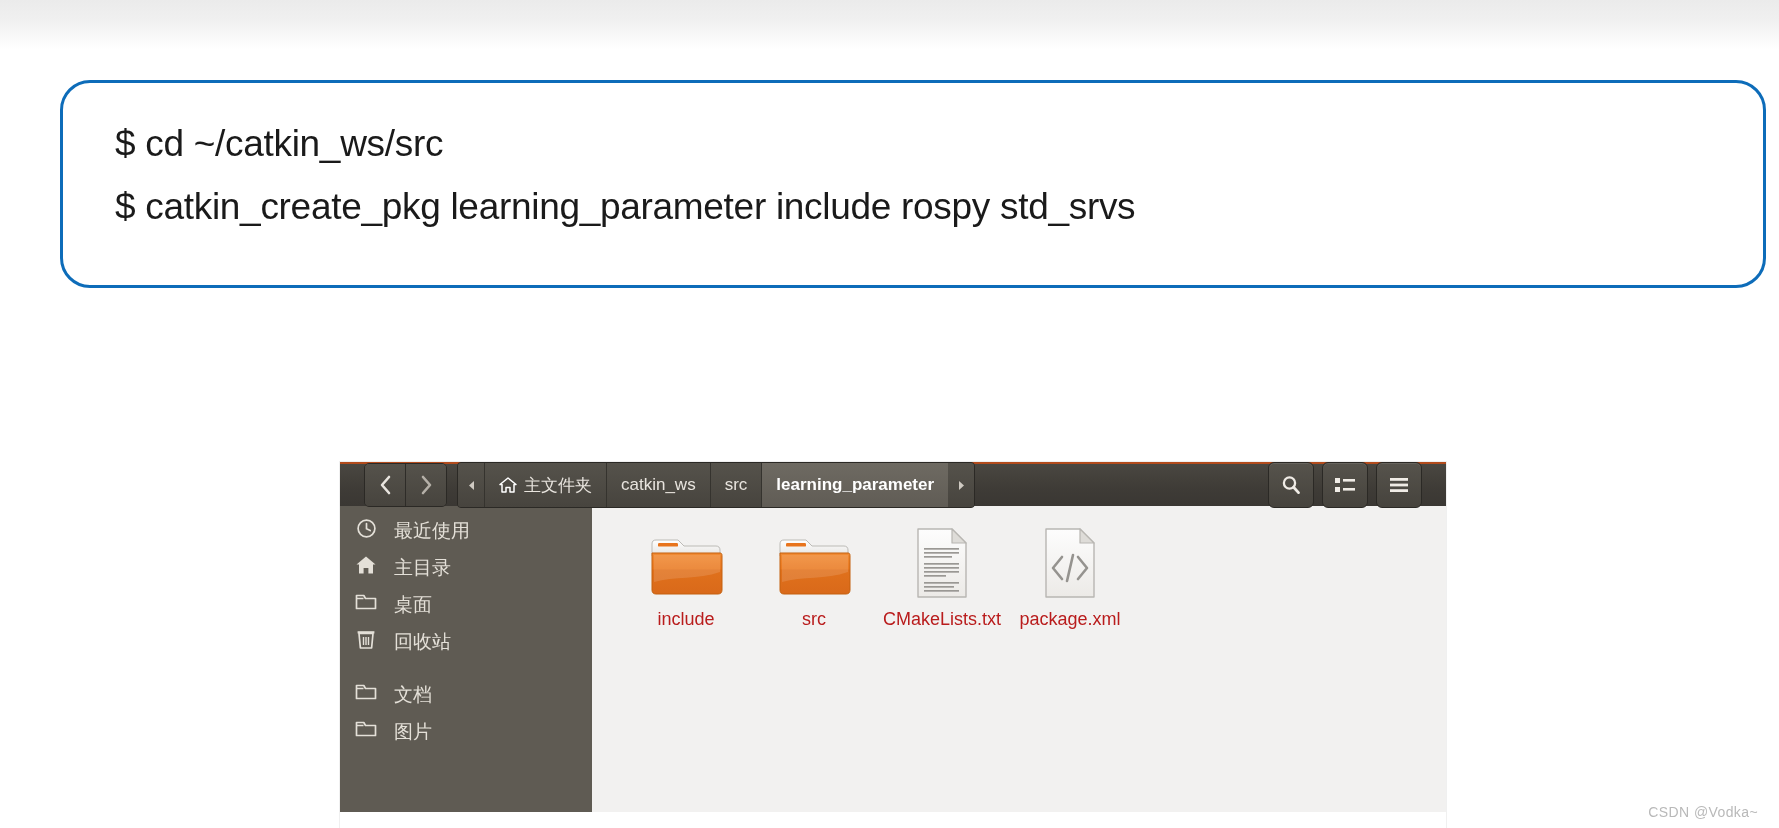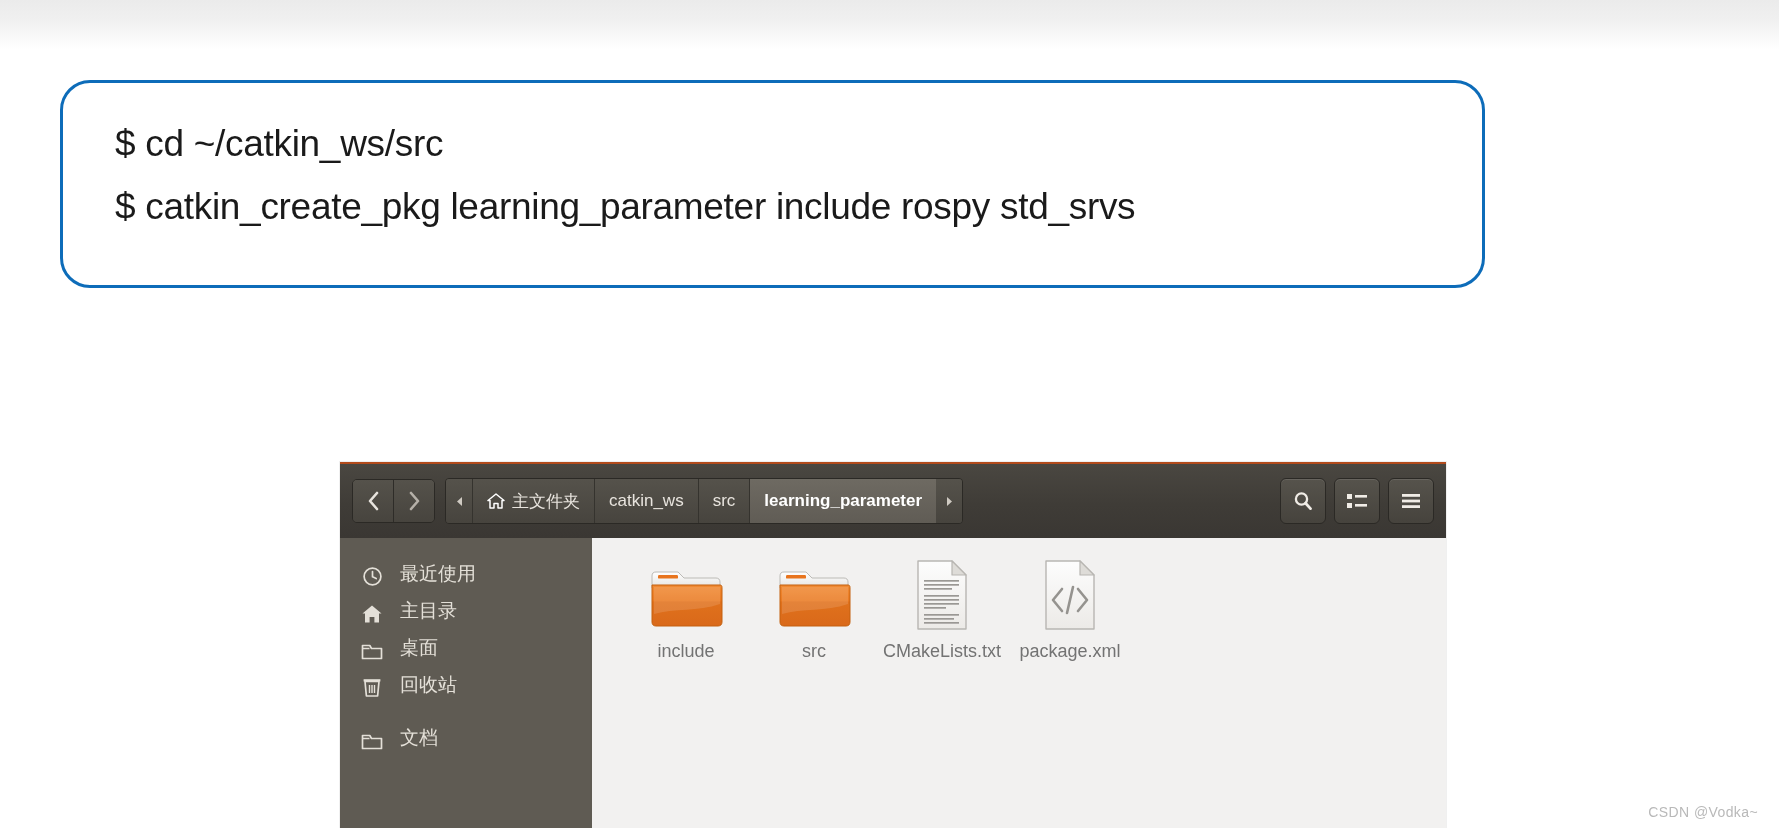--- a/index.html
+++ b/index.html
@@ -22,21 +22,21 @@
     width: 1779px;
     height: 50px;
     background: linear-gradient(to bottom, #ebebeb 0%, #f0f0f0 40%, #fafafa 80%, #ffffff 100%);
   }
 
   
   .cmd-box {
     position: absolute;
     left: 60px;
     top: 80px;
-    width: 1425px;
+    width: 1706px;
     height: 208px;
     box-sizing: border-box;
     border: 3px solid #0d6cb9;
     border-radius: 30px;
     background: #ffffff;
   }
   .cmd-lines {
     position: absolute;
     left: 52px;
     top: 42px;
@@ -59,26 +59,26 @@
     top: 462px;
     width: 1106px;
     height: 366px;
     overflow: hidden;
     box-shadow: 0 0 0 1px rgba(0,0,0,0.06);
   }
 
   
   .fm-toolbar {
     position: relative;
-    height: 76px;
+    height: 44px;
     background: linear-gradient(to bottom, #4a4741 0%, #3f3c37 55%, #3a3733 100%);
     border-top: 2px solid #b24b1c;
     display: flex;
     align-items: center;
-    padding: 0 12px;
+    padding: 0 24px;
     box-sizing: border-box;
   }
 
   .btn-group {
     display: flex;
     border-radius: 5px;
     overflow: hidden;
     border: 1px solid #2b2925;
     box-shadow: inset 0 1px 0 rgba(255,255,255,0.10);
   }
@@ -157,23 +157,23 @@
   }
   .fm-sidebar {
     width: 252px;
     background: #5f5b53;
     padding-top: 12px;
     box-sizing: border-box;
     flex-shrink: 0;
   }
   .side-item {
     display: flex;
-    align-items: flex-end;
+    align-items: flex-start;
     height: 37px;
-    padding-left: 20px;
+    padding-left: 14px;
     gap: 16px;
     color: #e4e0d8;
     font-size: 19px;
     cursor: pointer;
   }
   .side-item .s-icon {
     width: 24px;
     display: flex;
     align-items: center;
     justify-content: center;
@@ -196,21 +196,21 @@
     display: flex;
     flex-direction: column;
     align-items: center;
     cursor: pointer;
     margin-right: 0;
   }
   .file-icon { height: 72px; display: flex; align-items: flex-end; justify-content: center; }
   .file-label {
     margin-top: 9px;
     font-size: 18px;
-    color: #737373;
+    color: #b91c1c;
     text-align: center;
     line-height: 1.12;
     word-break: break-word;
     max-width: 120px;
   }
 
   
   .watermark {
     position: absolute;
     right: 21px;
@@ -362,20 +362,29 @@
         <span class="s-icon">
           <svg width="22" height="19" viewBox="0 0 22 19">
             <path d="M1.5 3.5 L1.5 16.5 L20.5 16.5 L20.5 6.5 L10.5 6.5 L8.8 3.5 Z" fill="none" stroke="#e4e0d8" stroke-width="1.7" stroke-linejoin="round"></path>
             <path d="M1.5 6.5 L8.5 6.5" stroke="#e4e0d8" stroke-width="1.5"></path>
           </svg>
         </span>
         <span>文档</span>
       </div>
 
 
+      <div class="side-item">
+        <span class="s-icon">
+          <svg width="22" height="19" viewBox="0 0 22 19">
+            <path d="M1.5 3.5 L1.5 16.5 L20.5 16.5 L20.5 6.5 L10.5 6.5 L8.8 3.5 Z" fill="none" stroke="#e4e0d8" stroke-width="1.7" stroke-linejoin="round"></path>
+            <path d="M1.5 6.5 L8.5 6.5" stroke="#e4e0d8" stroke-width="1.5"></path>
+          </svg>
+        </span>
+        <span>图片</span>
+      </div>
     </div>
 
     <div class="fm-content">
 
       <div class="file-item">
         <span class="file-icon">
           <svg width="76" height="68" viewBox="0 0 76 68">
             <defs>
               <linearGradient id="folderBody" x1="0" y1="0" x2="0" y2="1">
                 <stop offset="0%" stop-color="#f08a33"></stop>

